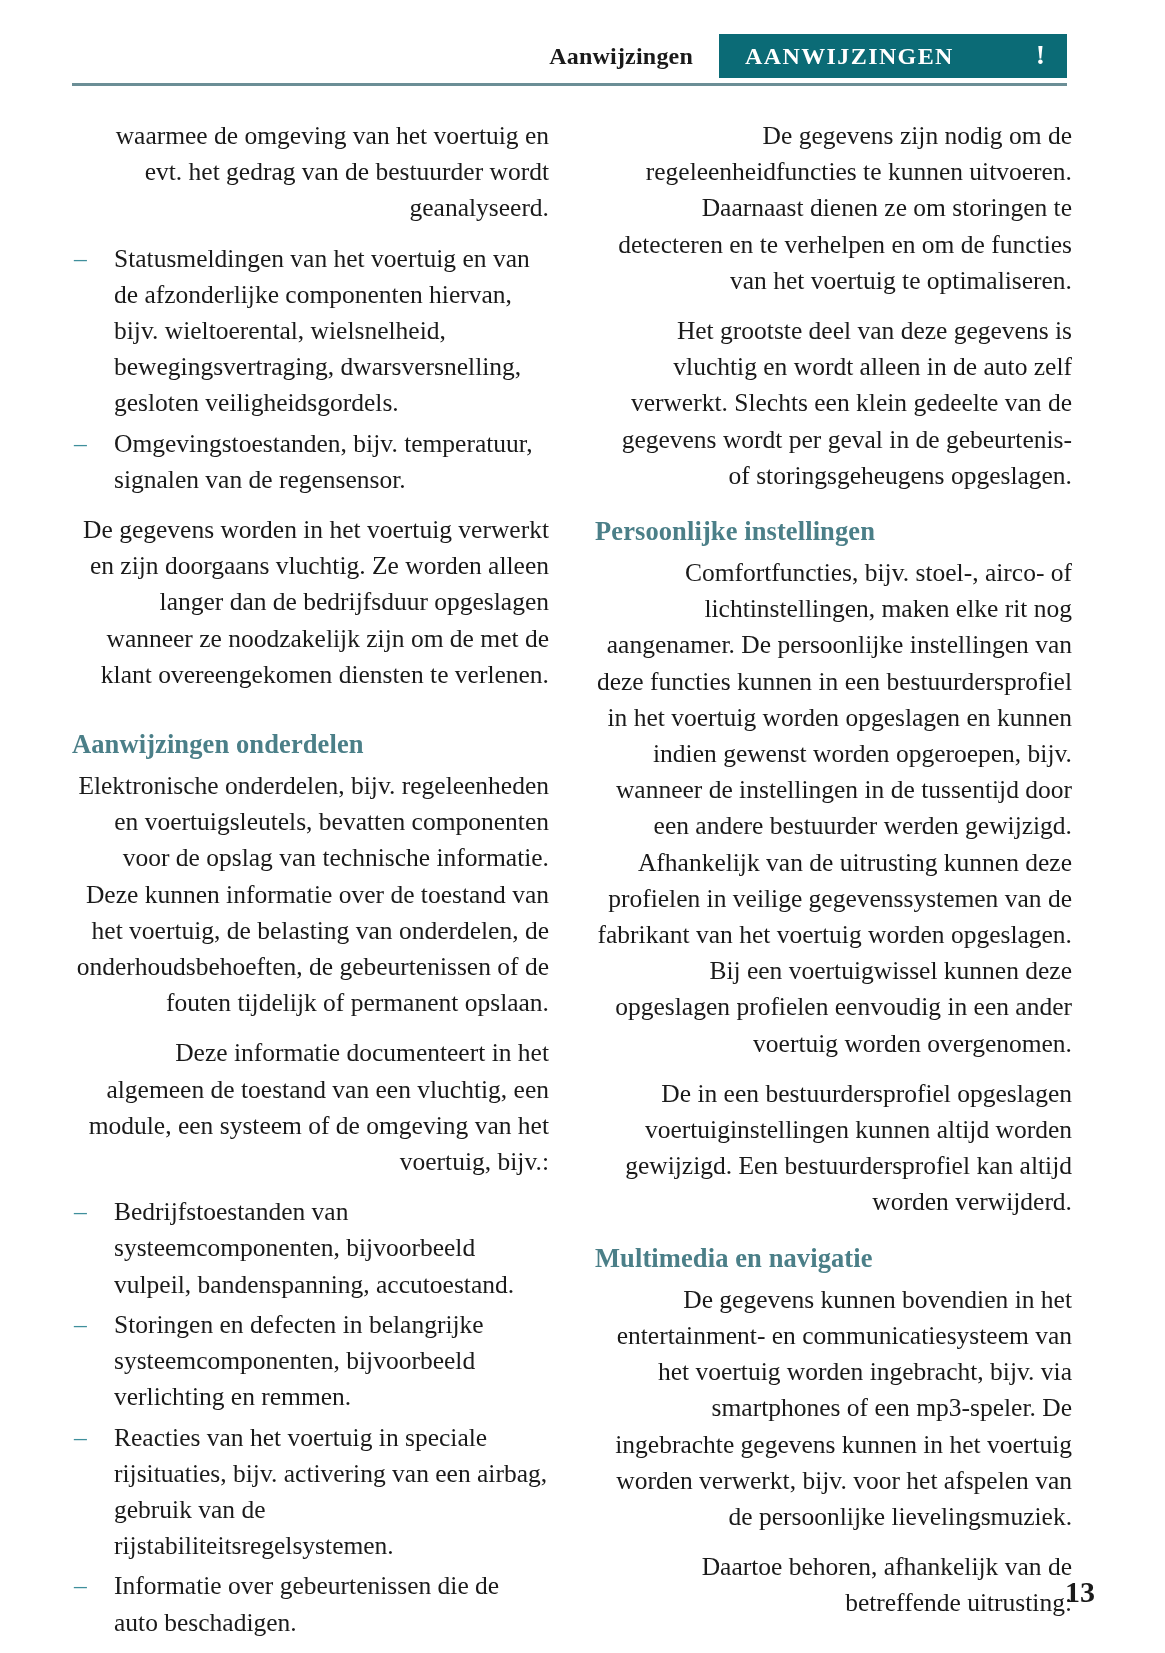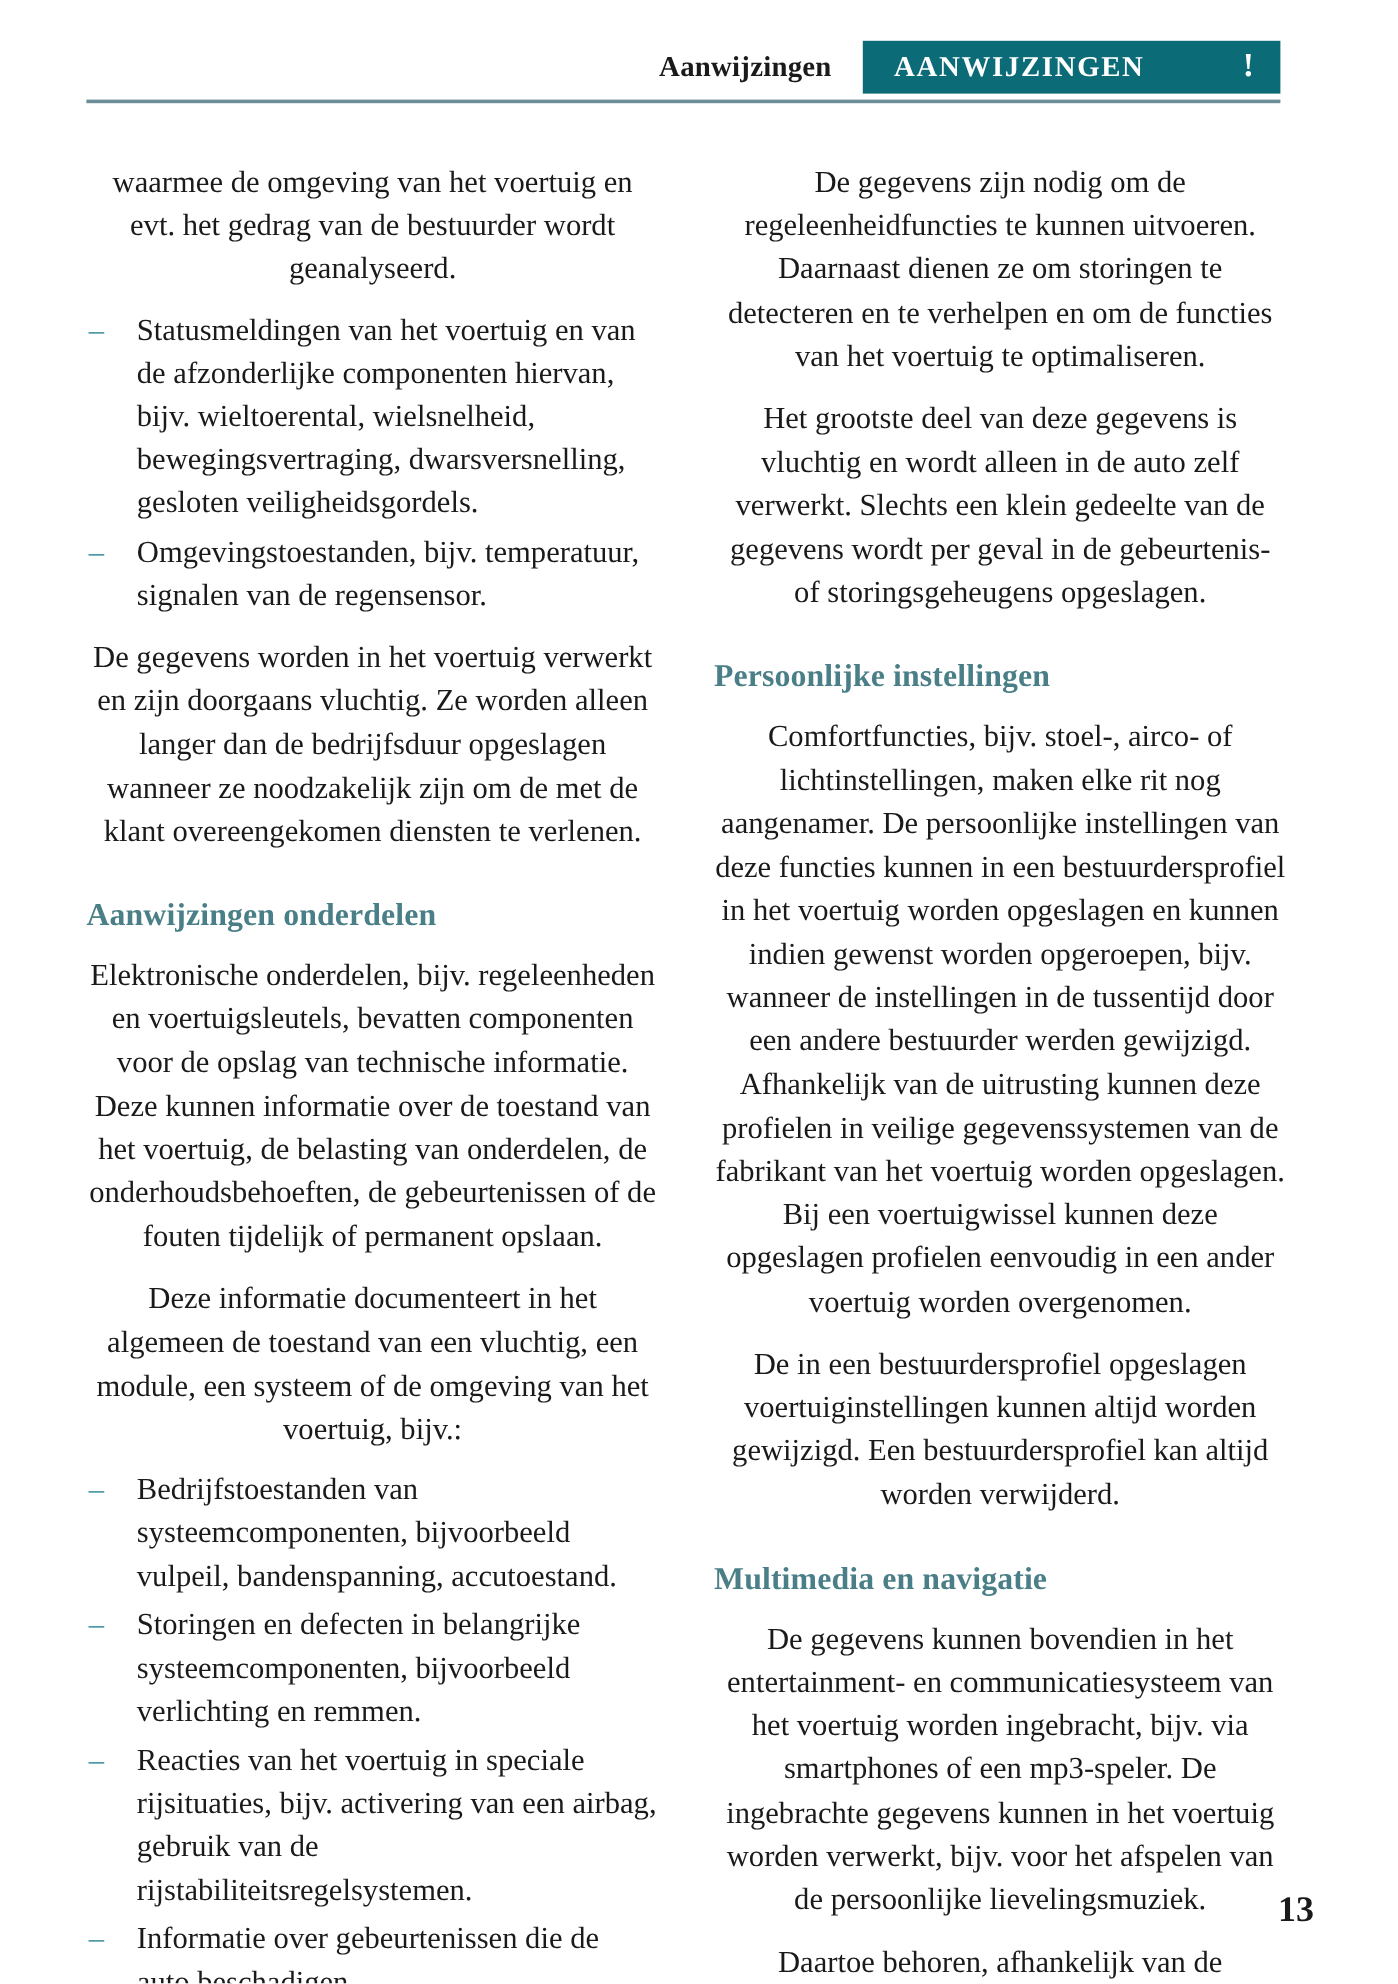--- a/index.html
+++ b/index.html
@@ -90,29 +90,29 @@
     width: 1000px;
     display: flex;
     gap: 46px;
   }
   .col {
     width: 477px;
   }
 
   
   p.body-text {
-    margin: 16px 0 14px 0;
+    margin: 0 0 14px 0;
     font-size: 25.5px;
     line-height: 36.2px;
-    text-align: center;
+    text-align: right;
     hyphens: none;
     color: #1a1a1a;
   }
   h2.section-heading {
-    margin: 34px 0 7px 0;
+    margin: 20px 0 7px 0;
     font-family: "Liberation Serif", "DejaVu Serif", serif;
     font-weight: bold;
     font-size: 26.5px;
     line-height: 34px;
     color: #4b7f88;
     letter-spacing: 0.1px;
   }
   h2.section-heading.first {
     margin-top: 34px;
   }

